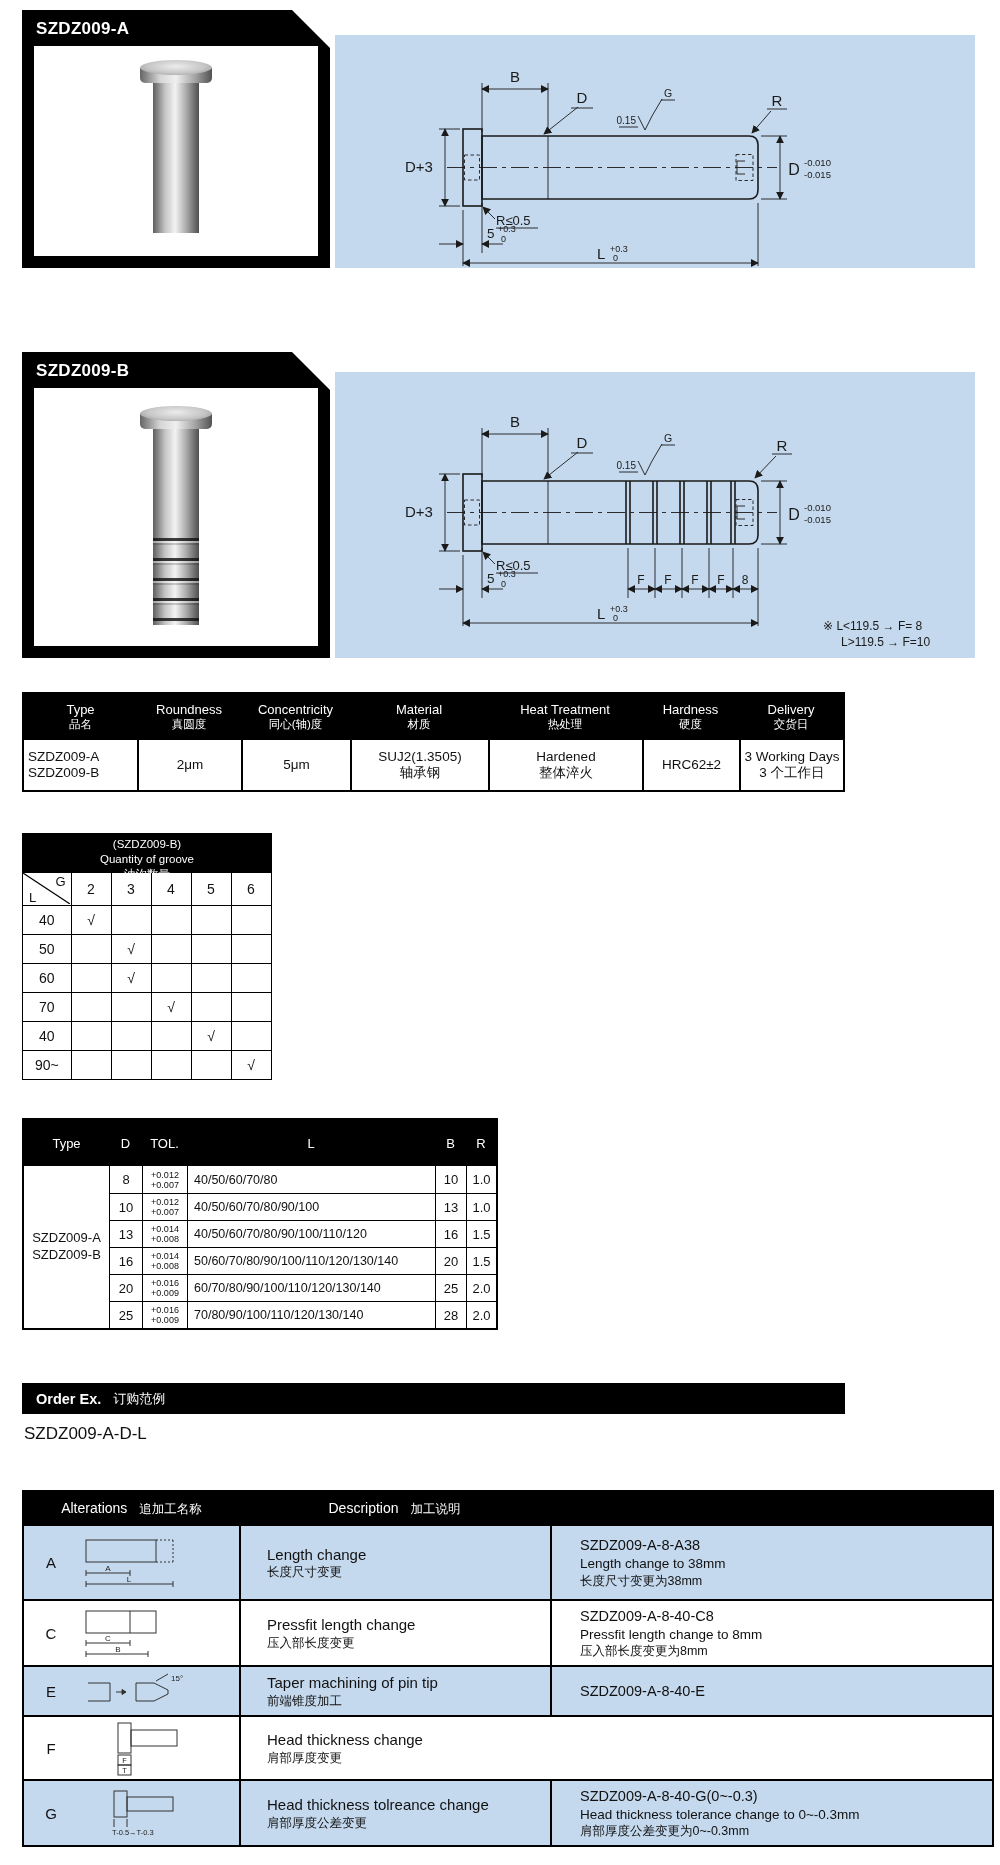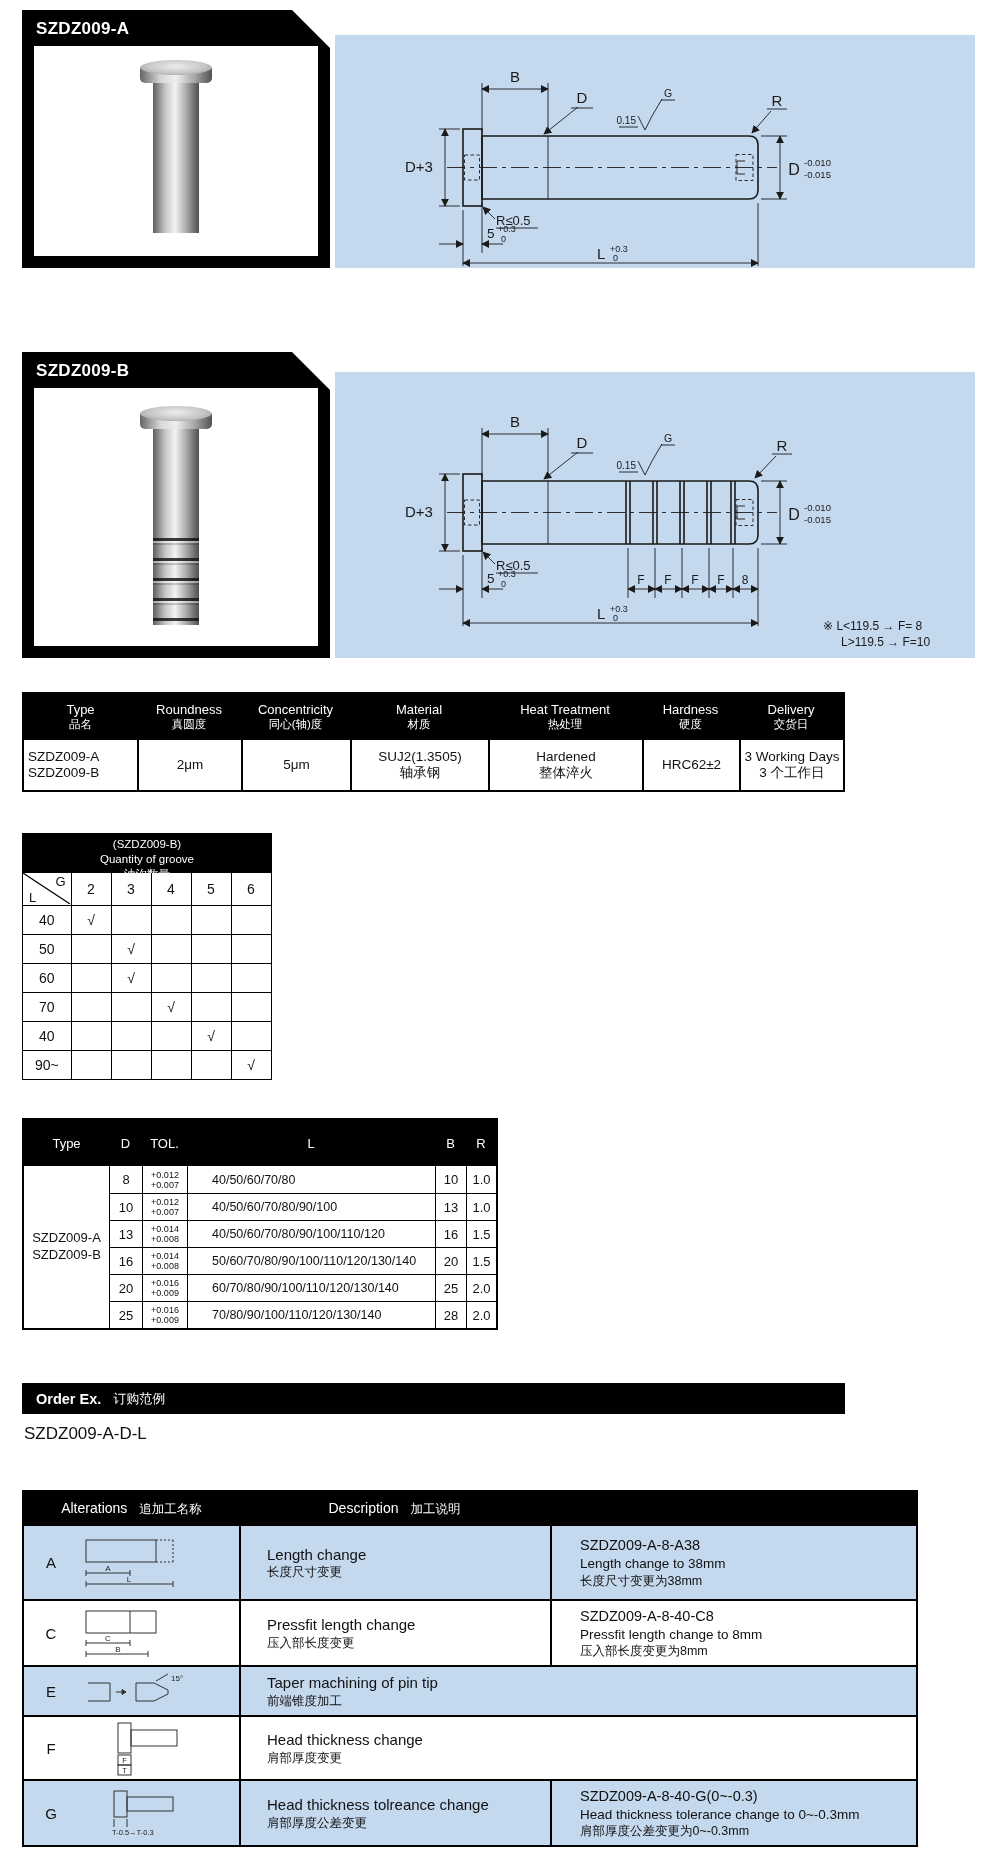--- a/index.html
+++ b/index.html
@@ -67,31 +67,31 @@
   
   .dt{position:absolute;left:22px;top:1118px;width:476px;border:2px solid #000;box-sizing:border-box;}
   .dt-head{display:grid;grid-template-columns:85px 33px 45px 248px 31px 30px;background:#000;color:#fff;
            height:46px;align-items:center;text-align:center;font-size:13px;}
   .dt-body{display:grid;grid-template-columns:85px 33px 45px 248px 31px 30px;grid-auto-rows:27px;}
   .dt-body>div{display:flex;align-items:center;justify-content:center;font-size:13px;
                border-left:1.5px solid #000;border-top:1.5px solid #000;background:#fff;}
   .dt-body .c-type{grid-row:1/7;border-left:none;border-top:none;flex-direction:column;line-height:1.3;}
   .dt-body .r0{border-top:none;}
   .dt-body .c-tol{flex-direction:column;font-size:9px;line-height:10px;}
-  .dt-body .c-l{justify-content:flex-start;padding-left:24px;font-size:12.5px;}
+  .dt-body .c-l{justify-content:flex-start;padding-left:6px;font-size:12.5px;}
 
   
   .obar{position:absolute;left:22px;top:1383px;width:823px;height:31px;background:#000;color:#fff;
         display:flex;align-items:center;padding-left:14px;box-sizing:border-box;}
   .obar .en{font-size:14.5px;font-weight:600;}
   .obar .zh{font-size:13px;margin-left:12px;}
   .oex{position:absolute;left:24px;top:1424px;font-size:17px;text-align:center;}
 
   
-  .alt{position:absolute;left:22px;top:1490px;width:896px;border:2px solid #000;box-sizing:border-box;}
+  .alt{position:absolute;left:22px;top:1490px;width:972px;border:2px solid #000;box-sizing:border-box;}
   .alt-head{height:32px;background:#000;color:#fff;display:grid;grid-template-columns:215px 311px 406px;
             align-items:center;}
   .alt-head>div{text-align:center;}
   .alt-head .en{font-size:14px;}
   .alt-head .zh{font-size:12.5px;margin-left:12px;}
   .alt-row{display:grid;grid-template-columns:215px 311px 406px;border-top:2px solid #000;}
   .alt-row.blue{background:#c5d9ee;}
   .alt-c1{display:flex;align-items:center;}
   .alt-c1 .code{width:54px;text-align:center;font-size:15px;}
   .alt-c2{border-left:2px solid #000;display:flex;flex-direction:column;justify-content:center;
@@ -566,20 +566,23 @@
           </g>
           <g fill="#222" stroke="none">
             <text x="93" y="10" font-size="8">15°</text>
           </g>
         </svg>
       </div>
       <div class="alt-c2">
           <span class="en">Taper machining of pin tip</span>
           <span class="zh">前端锥度加工</span>
         </div>
+      <div class="alt-c3">
+          <span class="l1">SZDZ009-A-8-40-E</span>
+        </div>
     </div>
 
     <div class="alt-row h62">
       <div class="alt-c1">
         <span class="code">F</span>
         <svg class="diag" width="120" height="58" viewBox="0 0 120 58">
           <g stroke="#333" fill="none" stroke-width="1">
             <rect x="40" y="4" width="13" height="30"></rect>
             <rect x="53" y="11" width="46" height="16"></rect>
             <rect x="40" y="36" width="13" height="10"></rect>

